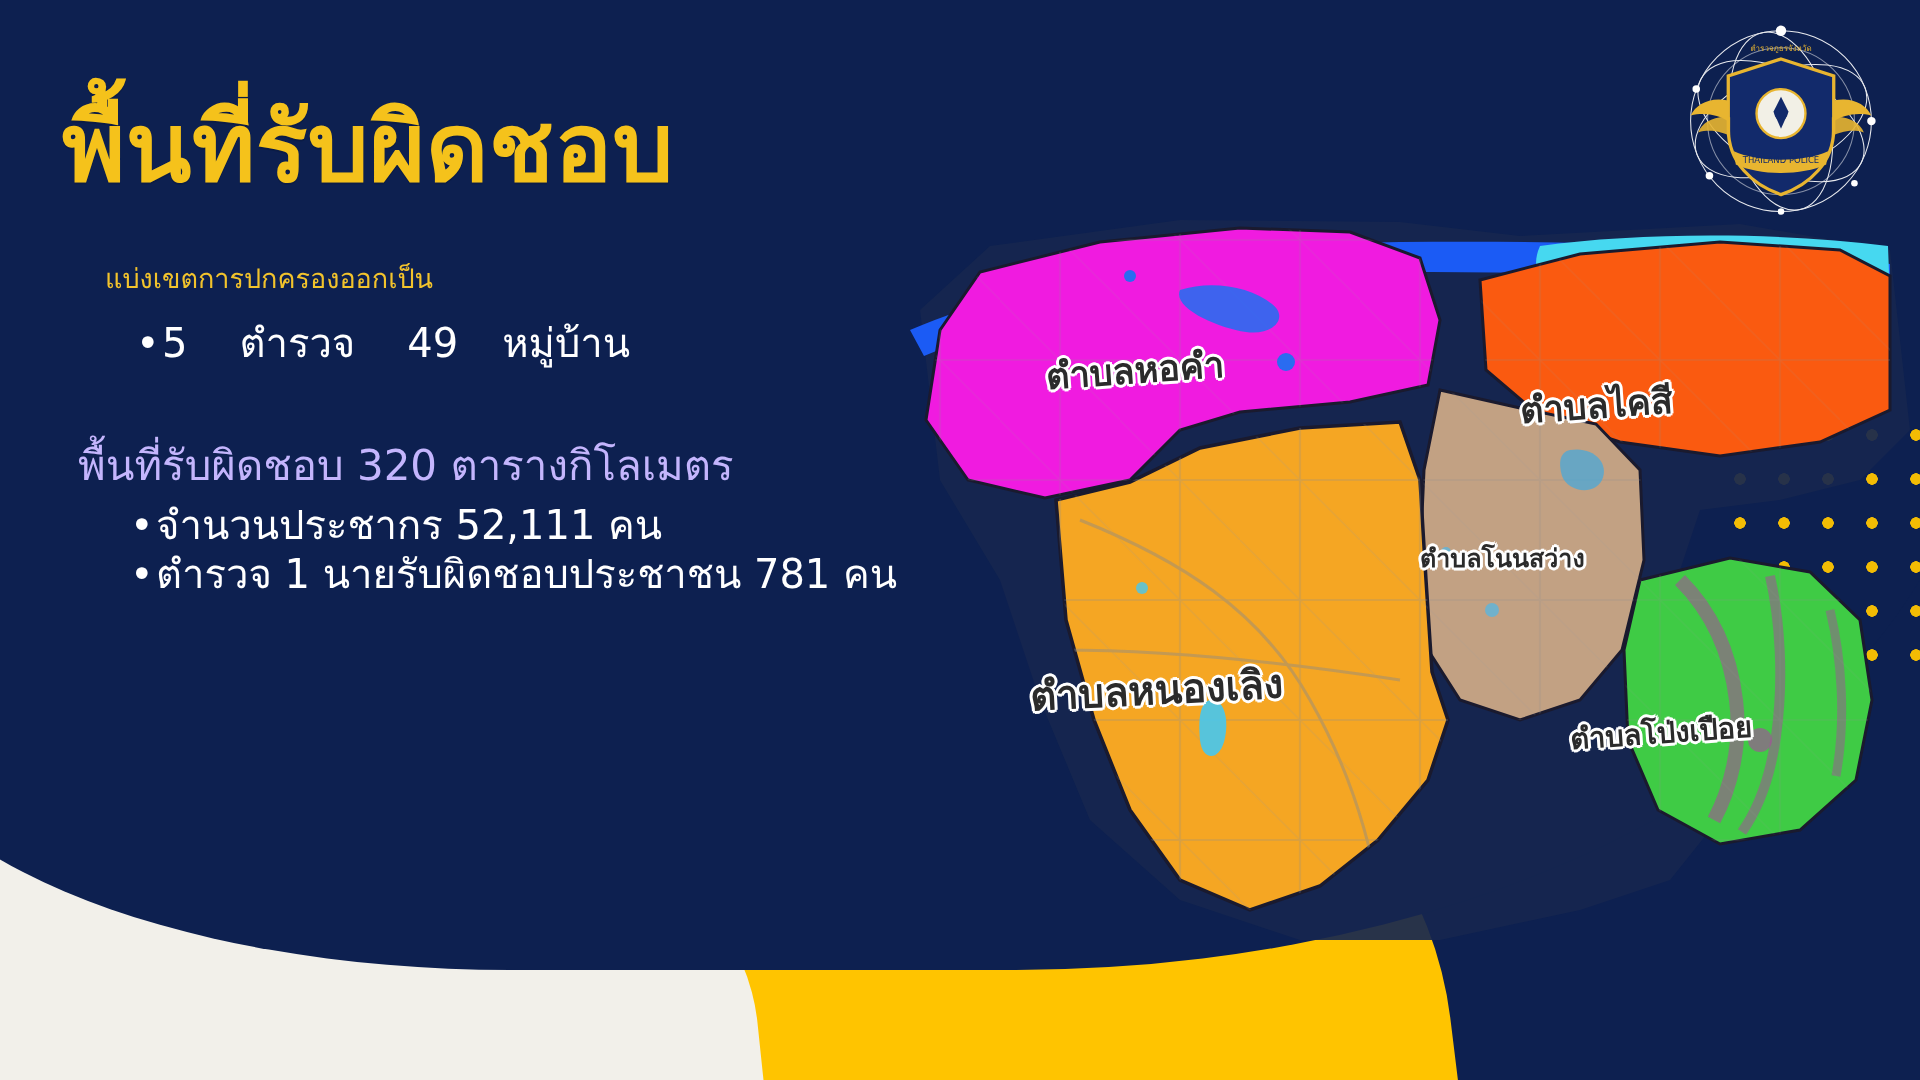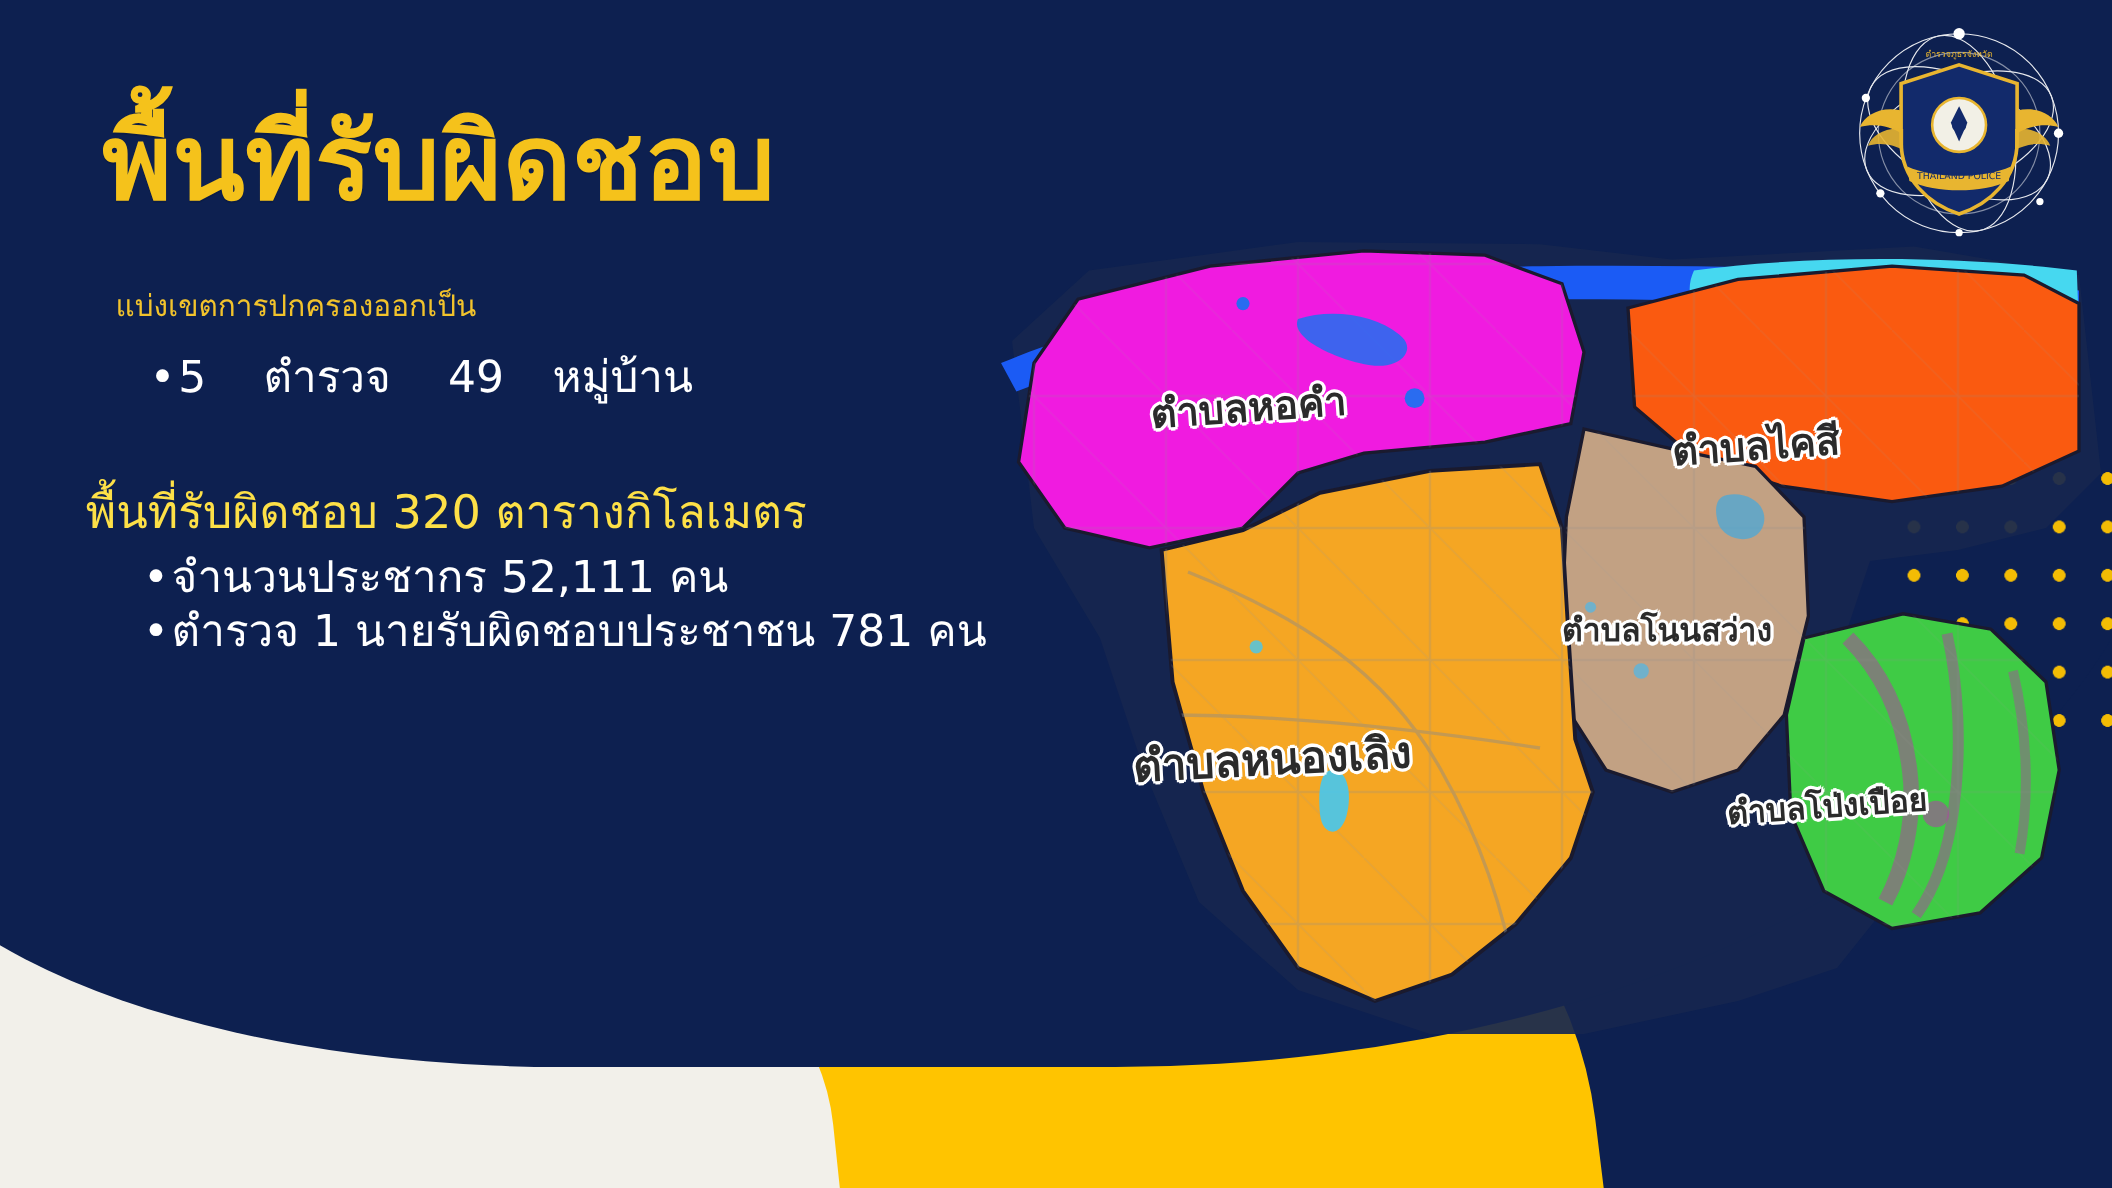--- a/index.html
+++ b/index.html
@@ -57,21 +57,20 @@
 
   
   .text-col{ position:absolute; left:0; top:0; width:950px; height:1080px; z-index:20; }
 
   .page-title{
     position:absolute; left:62px; top:95px;
     font-size:96px; font-weight:700; color:#F5C21B;
     letter-spacing:.5px; line-height:1.12;
     text-shadow:0 2px 0 rgba(0,0,0,.12);
     white-space:nowrap;
-    margin-left:31px;
   }
 
   .lead-line{
     position:absolute; left:105px; top:262px;
     font-size:27px; color:#F2C32C; line-height:1.25; white-space:nowrap;
   }
 
   .bullet-row{
     position:absolute; display:flex; align-items:flex-start;
     color:#ffffff; font-size:40px; line-height:1.25; white-space:nowrap;
@@ -80,21 +79,21 @@
     display:inline-block; width:26px; flex:0 0 26px;
     font-size:40px; line-height:1.25; text-align:left;
   }
   #bullet-tambon{ left:136px; top:318px; }
   #bullet-tambon .seg{ display:inline-block; }
   .gap-lg{ display:inline-block; width:52px; }
   .gap-md{ display:inline-block; width:44px; }
 
   .area-line{
     position:absolute; left:78px; top:440px;
-    font-size:42px; color:#fde047; line-height:1.25; white-space:nowrap;
+    font-size:42px; color:#c4b5fd; line-height:1.25; white-space:nowrap;
   }
 
   #bullet-pop{ left:130px; top:500px; }
   #bullet-police{ left:130px; top:549px; }
 
   .plain-line{
     position:absolute; left:78px; top:596px;
     font-size:40px; color:#ffffff; line-height:1.25; white-space:nowrap;
   }
 
@@ -107,21 +106,21 @@
 
   .region-label{
     position:absolute; z-index:18;
     color:#2b2b2b; font-weight:700; white-space:nowrap;
     text-shadow:
       -2px -2px 0 #fff, 2px -2px 0 #fff, -2px 2px 0 #fff, 2px 2px 0 #fff,
       -3px 0 0 #fff, 3px 0 0 #fff, 0 -3px 0 #fff, 0 3px 0 #fff;
   }
   #label-hokham  { left:166px; top:162px; font-size:36px; transform:rotate(-4deg); }
   #label-khaisi  { left:640px; top:197px; font-size:36px; transform:rotate(-4deg); }
-  #label-nonsawang{ left:540px; top:370px; font-size:29px; }
+  #label-nonsawang{ left:540px; top:358px; font-size:25px; }
   #label-nonglerng{ left:150px; top:478px; font-size:40px; transform:rotate(-3deg); }
   #label-pongpuey{ left:690px; top:530px; font-size:29px; transform:rotate(-4deg); }
 
   
   .emblem{
     position:absolute; right:26px; top:10px;
     width:226px; height:226px; z-index:30;
   }
   .emblem svg{ width:100%; height:100%; display:block; }
 </style>

